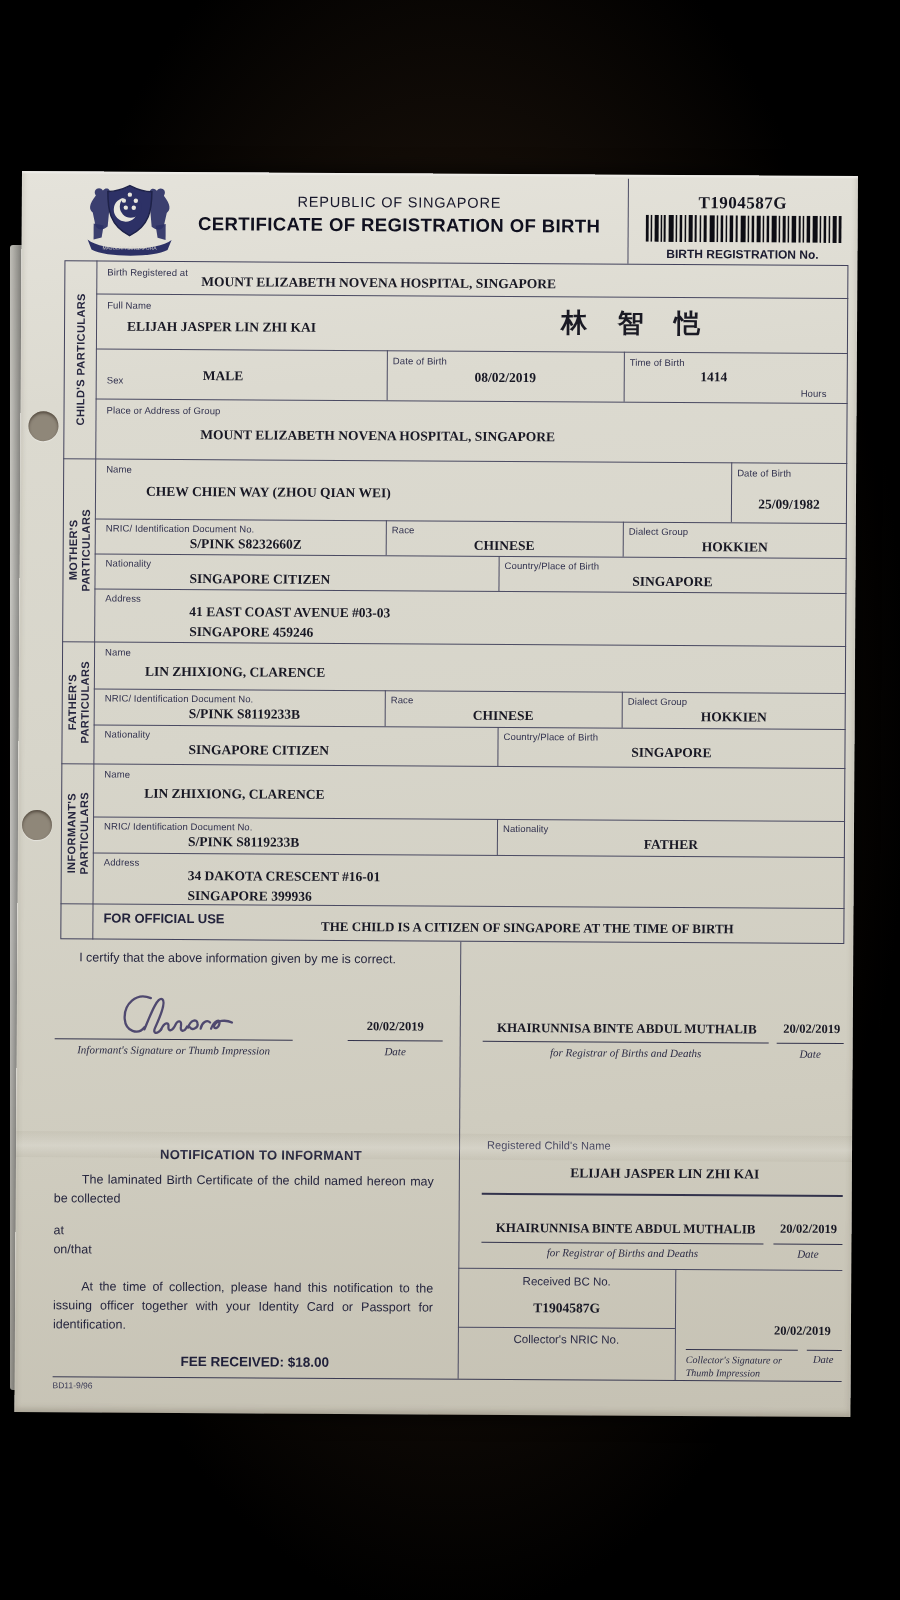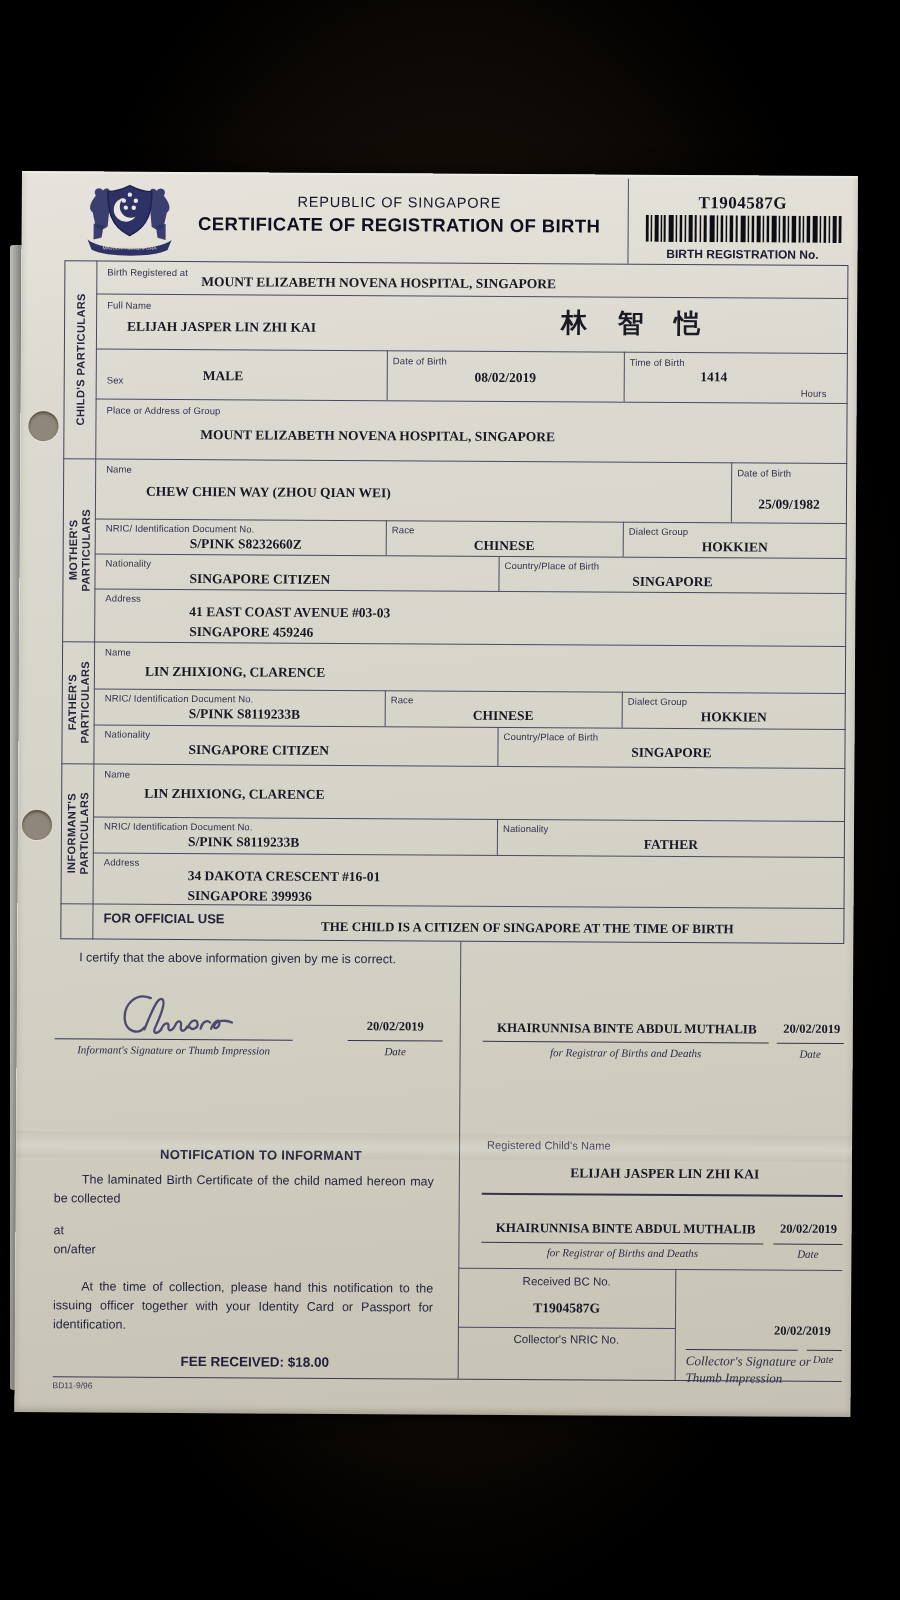--- a/index.html
+++ b/index.html
@@ -268,21 +268,21 @@
   <div class="val ctr" style="left:460px;top:846px;width:300px;font-size:13px;">KHAIRUNNISA BINTE ABDUL MUTHALIB</div>
   <div class="val ctr" style="left:760px;top:846px;width:70px;font-size:12.5px;">20/02/2019</div>
   <div class="hl" style="left:466px;top:867px;width:286px;background:#33334c;"></div>
   <div class="hl" style="left:760px;top:867px;width:67px;background:#33334c;"></div>
   <div class="ital ctr" style="left:466px;top:872px;width:286px;">for Registrar of Births and Deaths</div>
   <div class="ital ctr" style="left:760px;top:872px;width:67px;">Date</div>
 
   <div class="abs ctr" style="left:120px;top:975px;width:250px;font-size:13px;font-weight:bold;color:#20203a;letter-spacing:.3px;">NOTIFICATION TO INFORMANT</div>
   <div class="para" style="left:38px;top:999px;width:380px;">The laminated Birth Certificate of the child named hereon may be collected</div>
   <div class="abs" style="left:38px;top:1052px;font-size:12.5px;color:#26263e;">at</div>
-  <div class="abs" style="left:38px;top:1071px;font-size:12.5px;color:#26263e;">on/after</div>
+  <div class="abs" style="left:38px;top:1071px;font-size:12.5px;color:#26263e;">on/that</div>
   <div class="para" style="left:38px;top:1106px;width:380px;">At the time of collection, please hand this notification to the issuing officer together with your Identity Card or Passport for identification.</div>
   <div class="abs ctr" style="left:105px;top:1182px;width:270px;font-size:13.5px;font-weight:bold;color:#20203a;">FEE RECEIVED: $18.00</div>
 
   <div class="lbl" style="left:471px;top:965px;font-size:11px;">Registered Child's Name</div>
   <div class="val ctr" style="left:471px;top:991px;width:356px;">ELIJAH JASPER LIN ZHI KAI</div>
   <div class="hl" style="left:466px;top:1019px;width:361px;height:1.5px;background:#33334c;"></div>
 
   <div class="val ctr" style="left:460px;top:1046px;width:300px;font-size:13px;">KHAIRUNNISA BINTE ABDUL MUTHALIB</div>
   <div class="val ctr" style="left:758px;top:1046px;width:70px;font-size:12.5px;">20/02/2019</div>
   <div class="hl" style="left:466px;top:1068px;width:282px;background:#33334c;"></div>
@@ -293,20 +293,20 @@
   <div class="hl" style="left:443px;top:1094px;width:384px;"></div>
   <div class="vl" style="left:660px;top:1094px;height:111px;"></div>
   <div class="hl" style="left:443px;top:1153px;width:217px;"></div>
   <div class="abs ctr" style="left:443px;top:1101px;width:217px;font-size:11.5px;color:#2a2a45;">Received BC No.</div>
   <div class="val ctr" style="left:443px;top:1126px;width:217px;">T1904587G</div>
   <div class="abs ctr" style="left:443px;top:1159px;width:217px;font-size:11.5px;color:#2a2a45;">Collector's NRIC No.</div>
 
   <div class="val ctr" style="left:748px;top:1148px;width:79px;font-size:12.5px;">20/02/2019</div>
   <div class="hl" style="left:671px;top:1174px;width:112px;background:#33334c;"></div>
   <div class="hl" style="left:792px;top:1174px;width:35px;background:#33334c;"></div>
-  <div class="ital" style="left:671px;top:1178px;font-size:13px;line-height:1.3;">Collector's Signature or
+  <div class="ital" style="left:671px;top:1178px;font-size:10px;line-height:1.3;">Collector's Signature or
 Thumb Impression</div>
   <div class="ital ctr" style="left:790px;top:1178px;width:37px;font-size:10.5px;">Date</div>
 
   <div class="hl" style="left:38px;top:1205px;width:789px;background:#3a3a52;"></div>
   <div class="abs" style="left:38px;top:1209px;font-size:8.5px;color:#3a3a55;">BD11-9/96</div>
 
 </div>
 
 </body></html>

